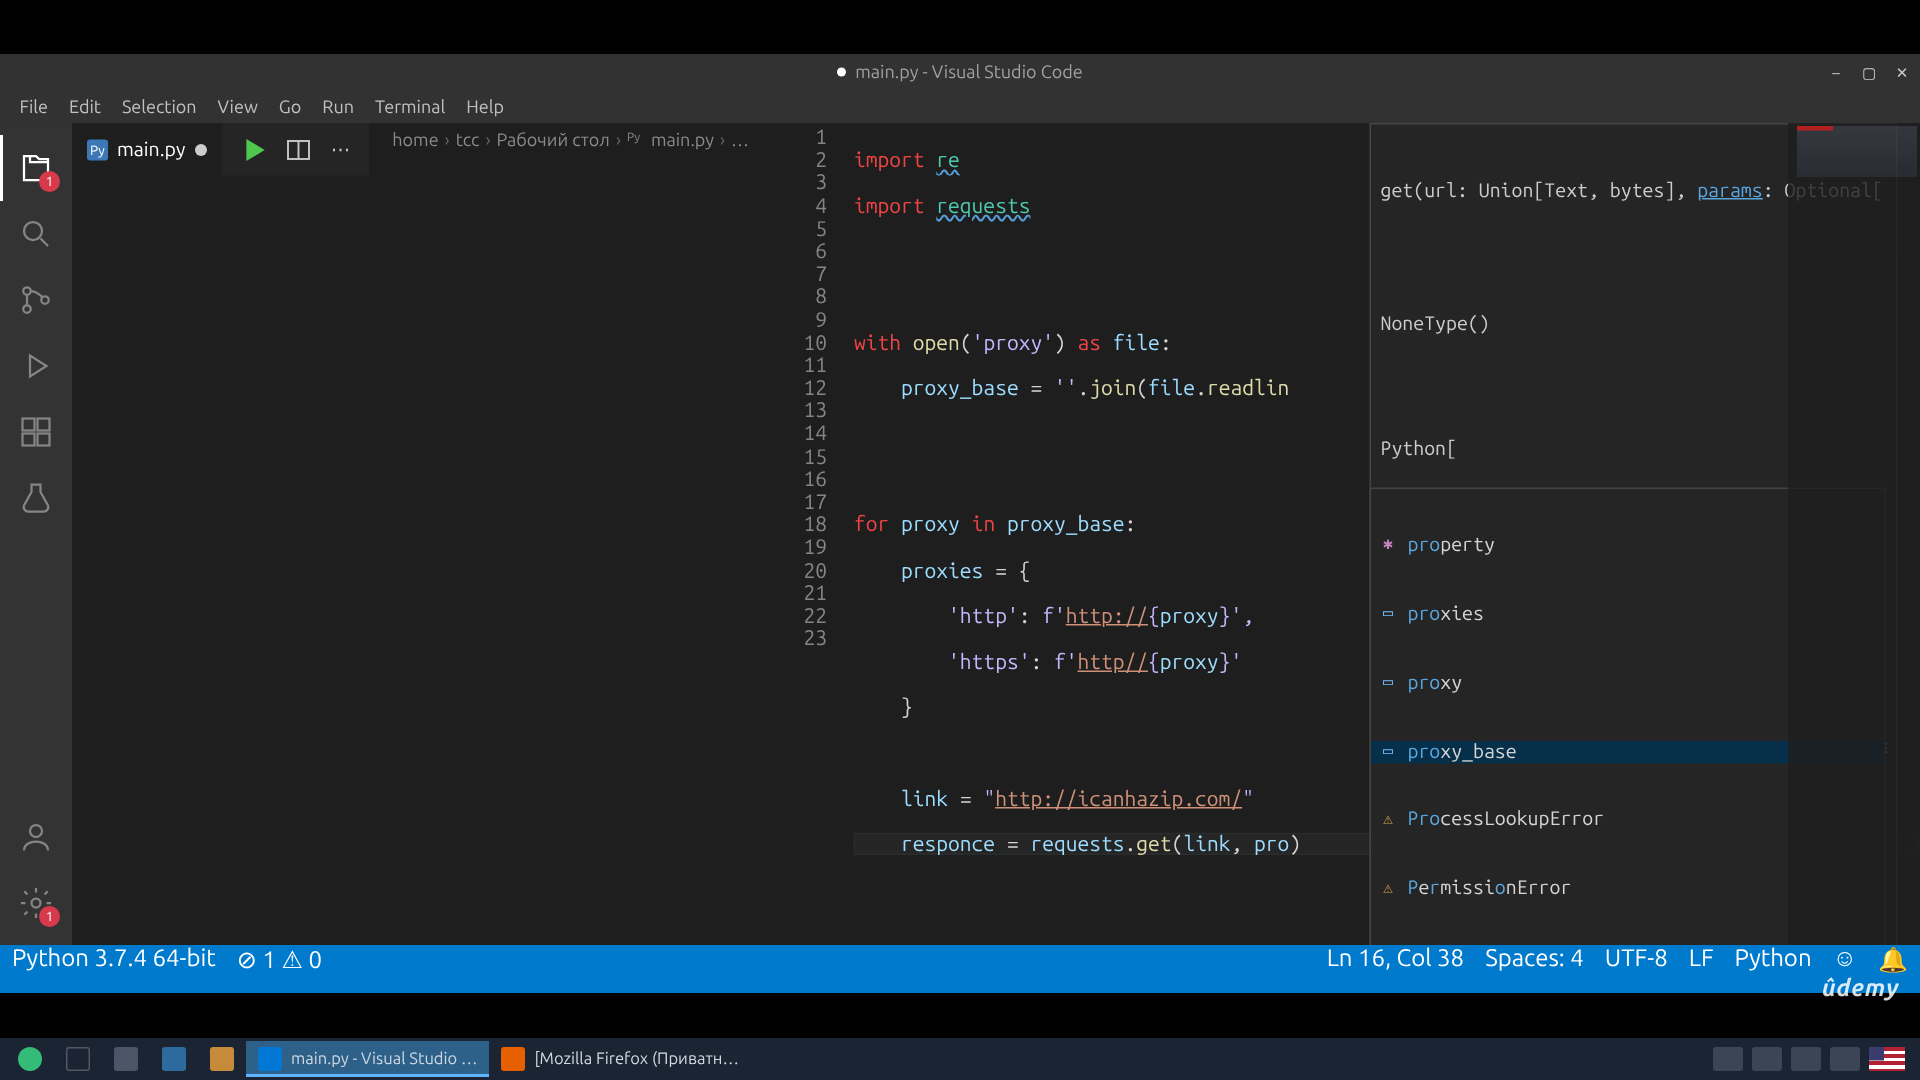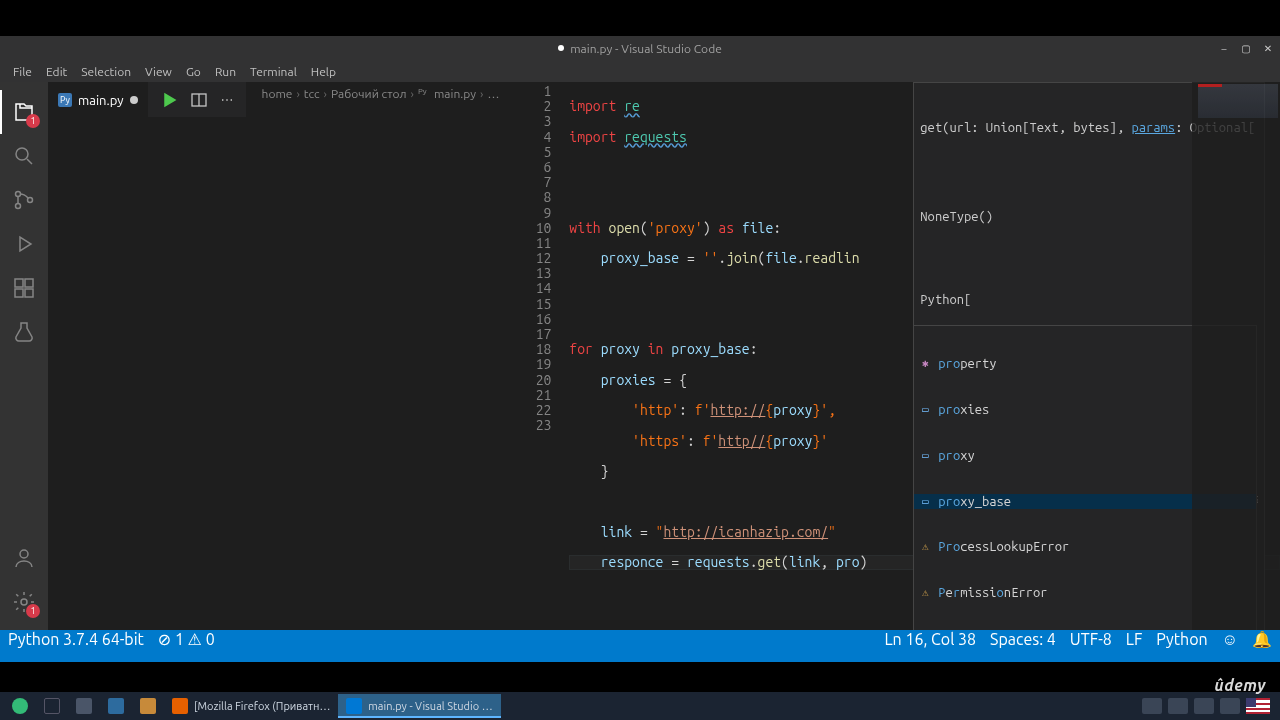--- a/index.html
+++ b/index.html
@@ -151,21 +151,21 @@
   white-space: pre;
 }
 .line { height: 15.2px; }
 .current-line {
   background: rgba(255,255,255,0.03);
   box-shadow: inset 0 0 0 1px #2a2d2e;
 }
 .kw { color: #ef4444; }
 .mod { color: #4ec9b0; text-decoration: underline; text-decoration-color: #569cd6; text-decoration-style: wavy;}
 .fn { color: #dcdcaa; }
-.str { color: #f97316; }
+.str { color: #c4b5fd; }
 .strlink { color: #ce9178; text-decoration: underline; }
 .var { color: #9cdcfe; }
 .op { color: #d4d4d4; }
 
 .sig-popup {
   position: absolute;
   left: 344px;
   top: 0px;
   width: 352px;
   background: #252526;
@@ -255,21 +255,21 @@
 .taskbar .tbtn.active { background: #2d6189; box-shadow: inset 0 -2px 0 #5eb5ff;}
 .taskbar .tbtn .sq { width:16px; height:16px; background:#4a5568; border-radius:2px;}
 .taskbar .tray { margin-left:auto; display:flex; gap:6px; align-items:center; padding-right:6px;}
 .taskbar .tray .tic { width:20px; height:16px; background:#3a4556; border-radius:2px;}
 .flag { width:24px; height:16px; background: linear-gradient(to bottom, #b22234 0 15%, #fff 15% 30%, #b22234 30% 45%, #fff 45% 60%, #b22234 60% 75%, #fff 75% 90%, #b22234 90% 100%); position:relative;}
 .flag::before { content:''; position:absolute; left:0;top:0; width:10px; height:9px; background:#3c3b6e;}
 
 .udemy {
   position:absolute;
   right: 14px;
-  bottom: 26px;
+  bottom: 52px;
   color:#fff;
   font-weight: bold;
   font-size: 16px;
   letter-spacing: 0.5px;
   opacity: 0.85;
   font-style: italic;
 }
 
 svg { display:block; }
 </style>
@@ -494,27 +494,27 @@
     </div>
   <div class="tbtn">
       <span class="sq"></span>
     </div>
   <div class="tbtn">
       <span class="sq" style="background:#2d6b9e"></span>
     </div>
   <div class="tbtn">
       <span class="sq" style="background:#c78a3a"></span>
     </div>
+  <div class="tbtn active">
+      <span class="sq" style="background:#0078d4"></span>
+      <span>main.py - Visual Studio …</span>
+    </div>
   <div class="tbtn">
       <span class="sq" style="background:#e66000"></span>
       <span>[Mozilla Firefox (Приватн…</span>
-    </div>
-  <div class="tbtn active">
-      <span class="sq" style="background:#0078d4"></span>
-      <span>main.py - Visual Studio …</span>
     </div>
   <div class="tray">
     <span class="tic"></span>
     <span class="tic"></span>
     <span class="tic"></span>
     <span class="tic"></span>
     <span class="flag"></span>
   </div>
 </div>
 

